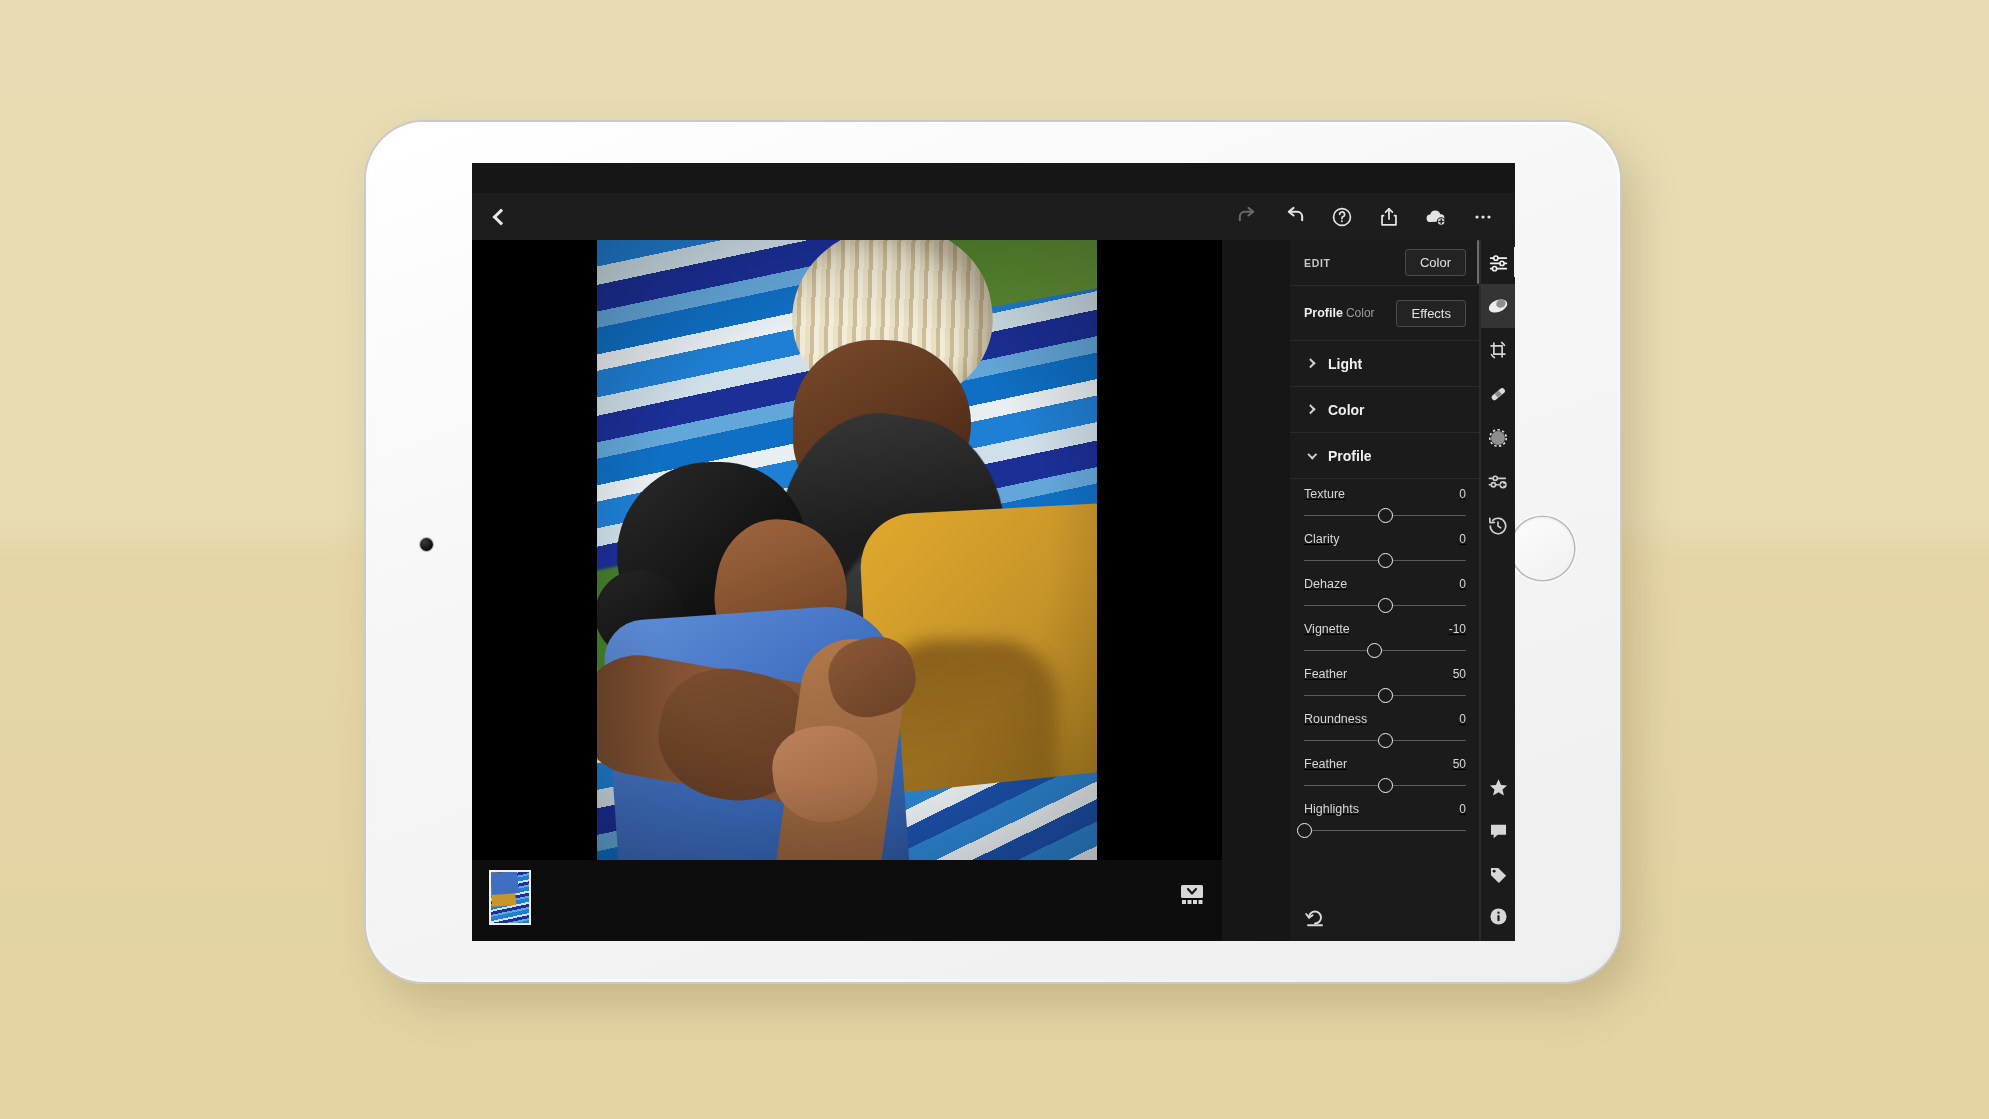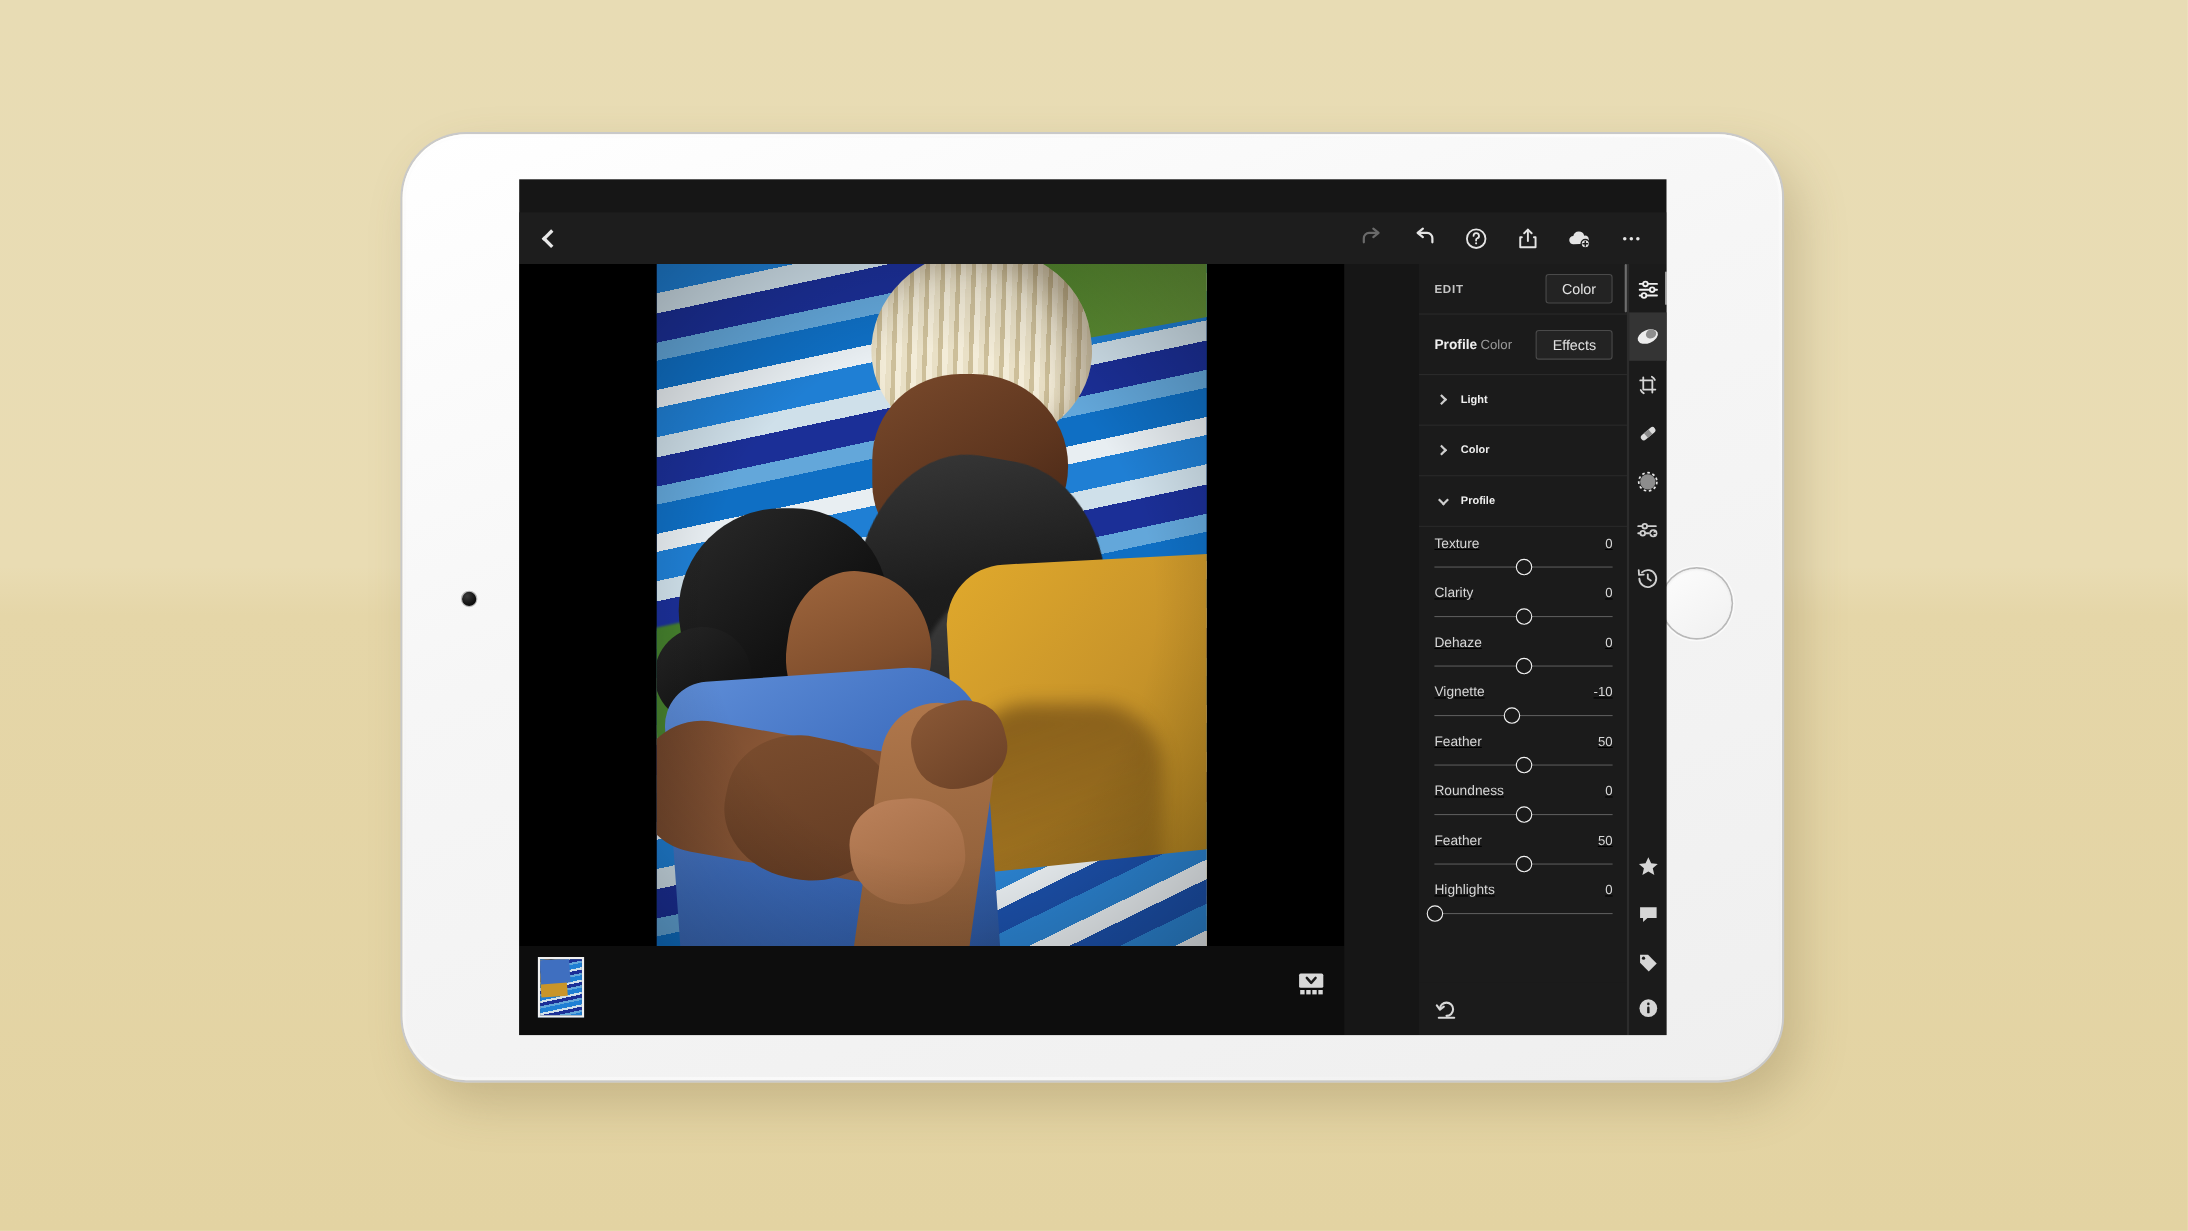--- a/index.html
+++ b/index.html
@@ -371,21 +371,21 @@
     padding: 0 14px;
     border-bottom: 1px solid #2a2a2a;
     cursor:pointer;
   }
   .section-chev {
     width: 16px; margin-right: 8px;
     display:flex; align-items:center; justify-content:center;
   }
   .cr { width:6.5px;height:6.5px;border-right:2px solid #cfcfcf;border-bottom:2px solid #cfcfcf;transform:rotate(-45deg);margin-left:-3px;}
   .cd { width:6.5px;height:6.5px;border-right:2px solid #cfcfcf;border-bottom:2px solid #cfcfcf;transform:rotate(45deg);margin-top:-3px;}
-  .section-title { color:#efefef; font-size:10px; font-weight:bold; }
+  .section-title { color:#efefef; font-size:14px; font-weight:bold; }
 
   #sliders { padding: 8px 0 0 0; text-decoration: underline; }
   .slider-block { padding: 0 14px; margin-bottom: 3px; }
   .slider-head { display:flex; align-items:baseline; }
   .slider-name { color:#d6d6d6; font-size:12.5px; }
   .slider-val { margin-left:auto; color:#d6d6d6; font-size:12px; }
   .slider-track-wrap {
     position:relative; height: 26px; margin-top: 2px;
   }
   .slider-track {

